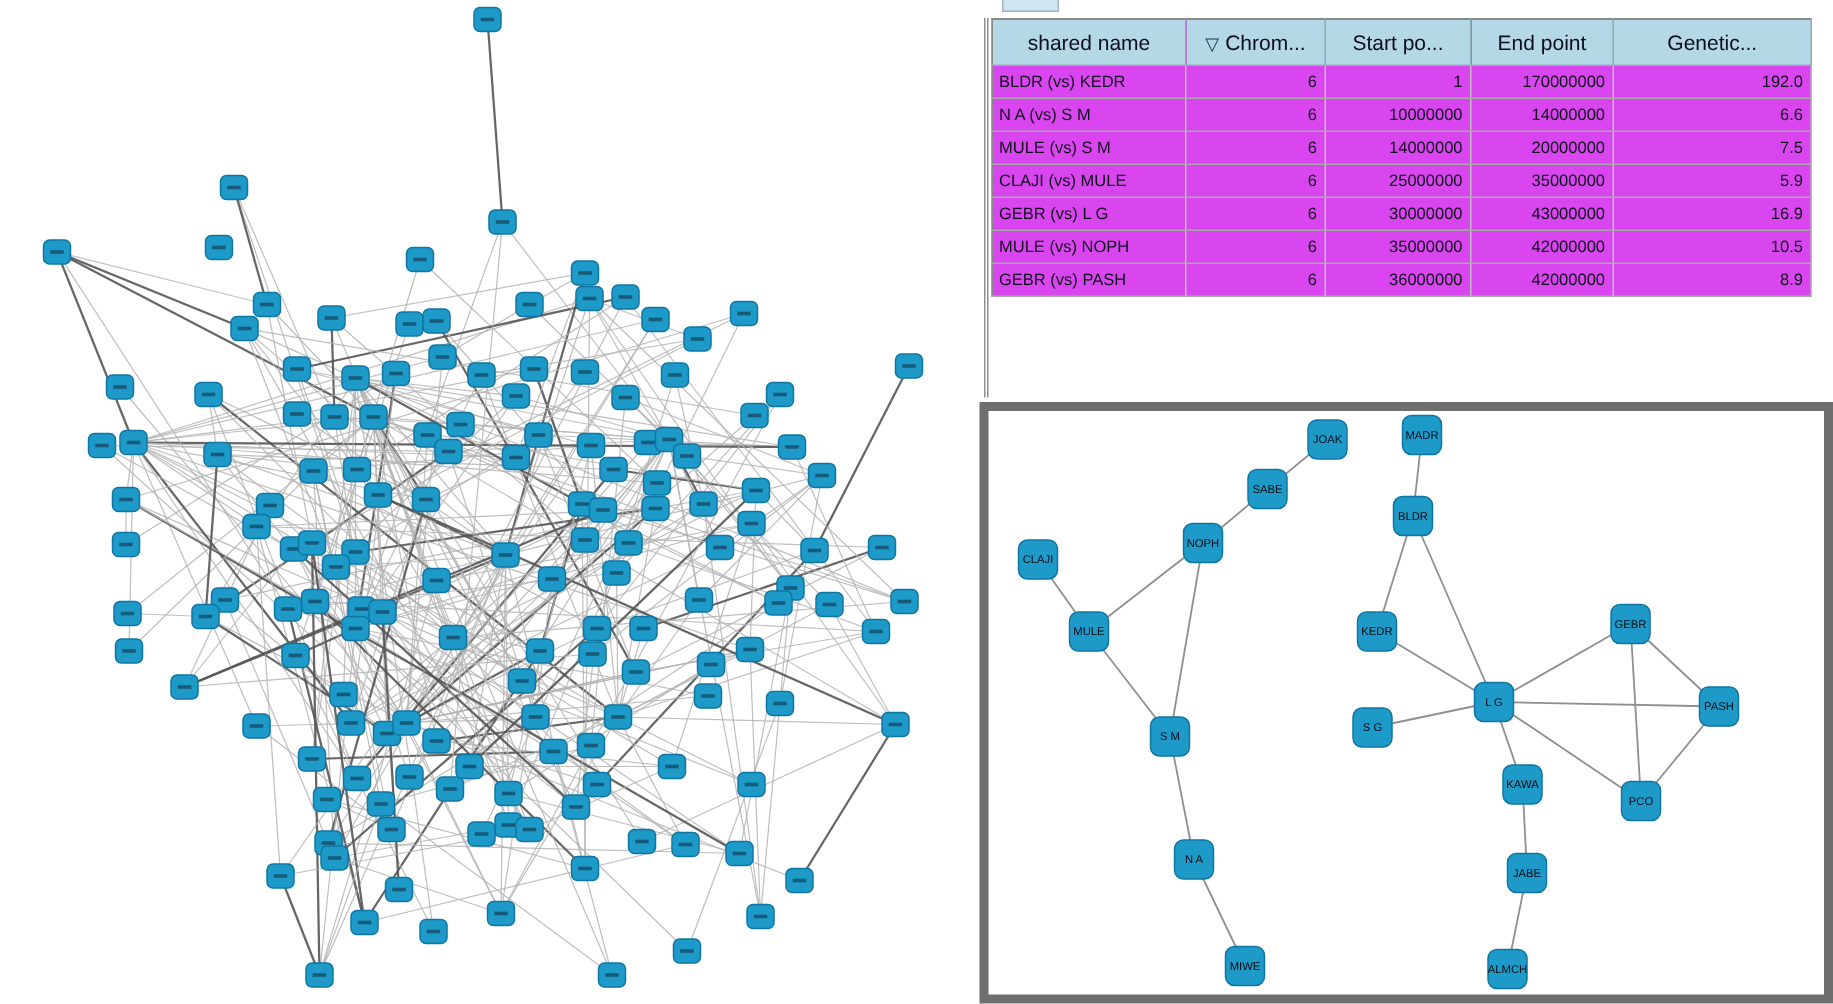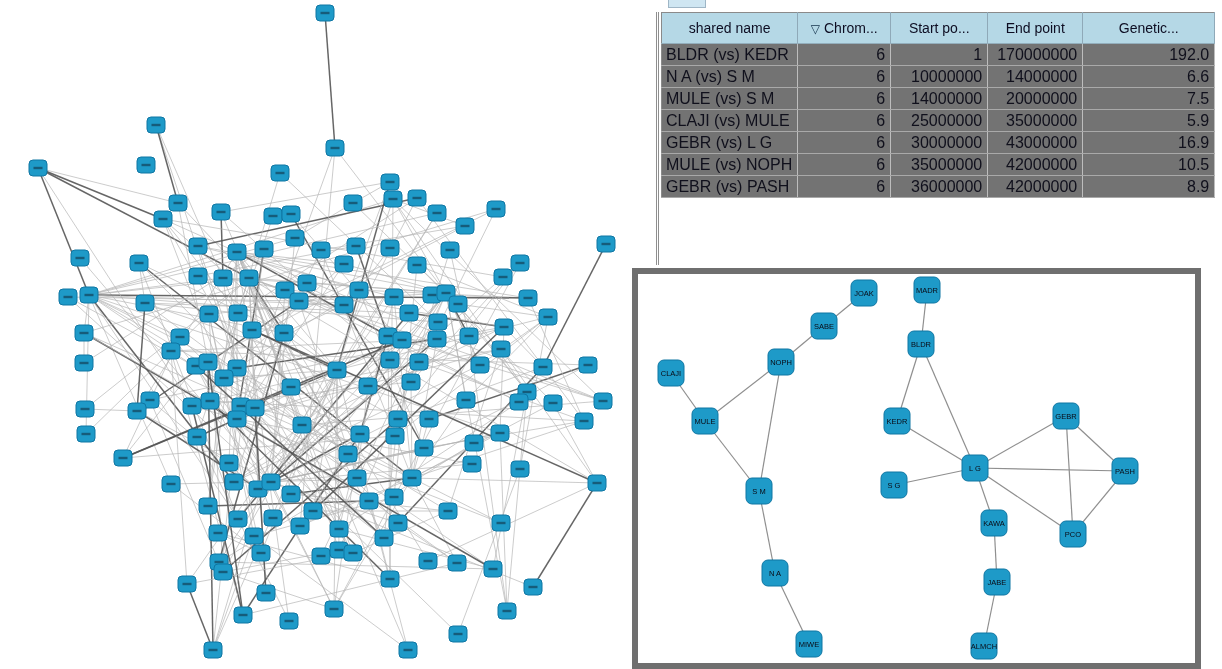--- a/index.html
+++ b/index.html
@@ -16,40 +16,40 @@
     position:absolute;left:668px;top:0;width:38px;height:8px;
     background:#cfe6f2;border:1px solid #9fb6c6;border-top:none;box-sizing:border-box;
   }
   .scroll-gutter{
     position:absolute;left:656px;top:12px;width:3px;height:253px;
     border-left:1px solid #8f8f8f;border-right:1px solid #8f8f8f;box-sizing:border-box;
   }
   .edge-table{
     position:absolute;left:661px;top:12px;
     border-collapse:collapse;table-layout:fixed;
-    background:#737373;border:1px solid #8a8a8a;
+    background:#d946ef;border:1px solid #8a8a8a;
   }
   .edge-table th{
     height:30px;background:#b5d8e6;color:#0d0d22;
     font-size:14px;font-weight:normal;text-align:center;
     border-right:1px solid #8fa9b8;border-bottom:1px solid #93aebc;
     overflow:hidden;white-space:nowrap;padding:0 3px;
   }
   .edge-table td{
-    height:21px;font-size:16px;color:#10101c;
+    height:21px;font-size:11px;color:#10101c;
     border-right:1px solid #bdbdbd;border-bottom:1px solid #a9a9a9;
     overflow:hidden;white-space:nowrap;padding:0 5px;
   }
   .edge-table td.cell-left{text-align:left;padding-left:4px;}
   .edge-table td.cell-right{text-align:right;}
   .filter-glyph{font-size:12px;margin-right:4px;color:#13304a;}
 
   
   .net-sub-panel{
-    position:absolute;left:632px;top:268px;width:569px;height:401px;
+    position:absolute;left:653px;top:268px;width:569px;height:401px;
     box-sizing:border-box;border:6px solid #6f6f6f;background:#ffffff;
   }
   .net-sub-panel svg{position:absolute;left:0;top:0;}
 
   
   .edge-light{stroke:#b3b3b3;stroke-width:0.8;stroke-opacity:0.85;}
   .edge-dark{stroke:#555555;stroke-width:1.5;stroke-opacity:0.9;}
   .edge-sub{stroke:#8f8f8f;stroke-width:1.2;}
   .node-box{fill:#1e9ac8;stroke:#0f76a3;stroke-width:1;}
   .node-smudge{fill:#10293a;opacity:0.55;}

